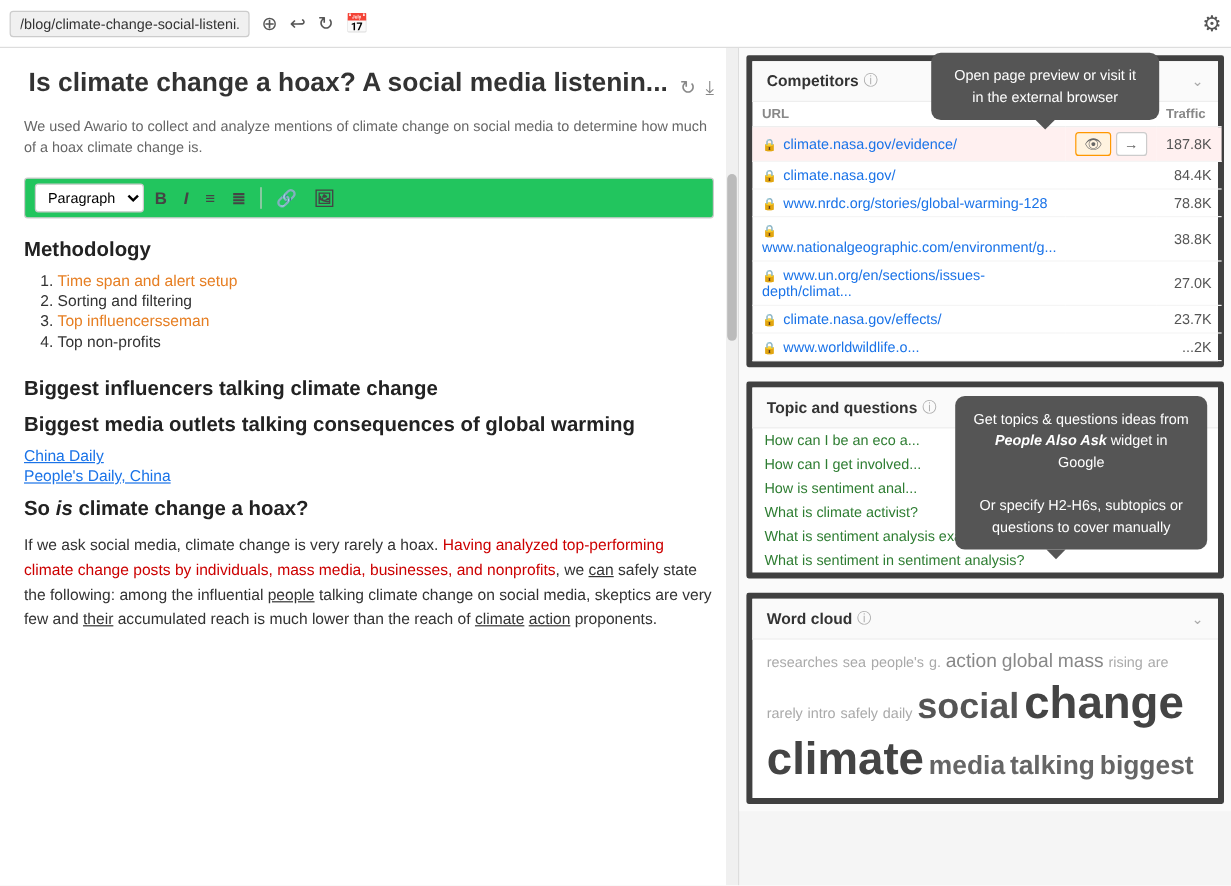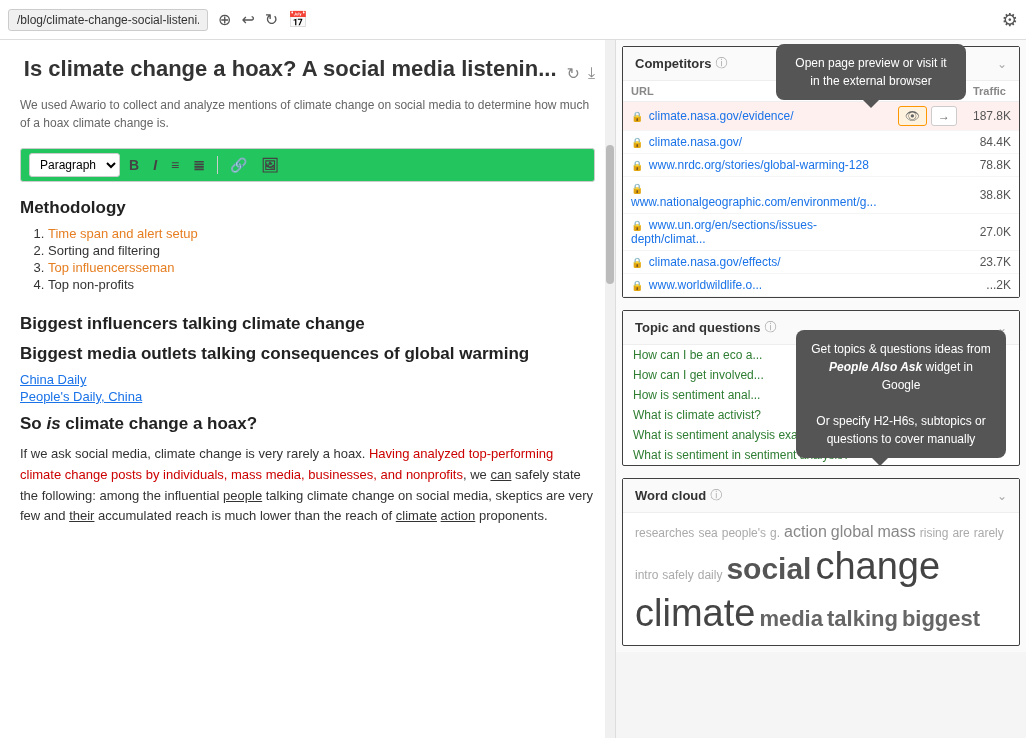--- a/index.html
+++ b/index.html
@@ -55,21 +55,21 @@
     .link-text { color: #1a73e8; text-decoration: underline; cursor: pointer; display: block; margin-bottom: 2px; font-size: 13px; }
 
     .content-paragraph { font-size: 13px; color: #333; line-height: 1.6; margin-top: 10px; }
     .content-paragraph .highlight-red { color: #cc0000; }
     .content-paragraph .underline { text-decoration: underline; }
 
     
     #right-panel { width: 410px; background: #fafafa; overflow-y: auto; display: flex; flex-direction: column; }
 
     
-    .panel-section { background: #fff; border: 1px solid #404040; margin: 6px; border-radius: 2px; }
+    .panel-section { background: #fff; border: 5px solid #404040; margin: 6px; border-radius: 2px; }
     .panel-section-header {
       display: flex; align-items: center; justify-content: space-between;
       padding: 8px 12px; border-bottom: 1px solid #eee; background: #fafafa;
     }
     .panel-section-title { font-size: 13px; font-weight: bold; color: #333; }
     .info-icon { color: #aaa; font-size: 12px; margin-left: 4px; cursor: pointer; }
     .chevron-icon { color: #aaa; font-size: 12px; cursor: pointer; }
 
     
     .comp-table { width: 100%; border-collapse: collapse; }
@@ -90,21 +90,21 @@
     
     .topic-item { font-size: 12px; color: #2e7d32; padding: 3px 10px; cursor: pointer; }
 
     
     .word-cloud-area { padding: 10px 12px; min-height: 120px; display: flex; flex-wrap: wrap; gap: 4px; align-items: baseline; }
     .word { color: #bbb; font-size: 11px; }
     .word.sm { font-size: 12px; color: #aaa; }
     .word.md { font-size: 16px; color: #888; }
     .word.lg { font-size: 22px; color: #666; font-weight: bold; }
     .word.xl { font-size: 30px; color: #555; font-weight: bold; }
-    .word.xxl { font-size: 38px; color: #444; font-weight: normal; }
+    .word.xxl { font-size: 38px; color: #444; font-weight: bold; }
 
     
     .tooltip-bubble {
       position: absolute; background: #555; color: #fff; border-radius: 8px;
       padding: 10px 14px; font-size: 12px; line-height: 1.5; z-index: 10;
       max-width: 200px; text-align: center;
     }
     .tooltip-bubble::after {
       content: ''; position: absolute; border: 8px solid transparent;
     }

